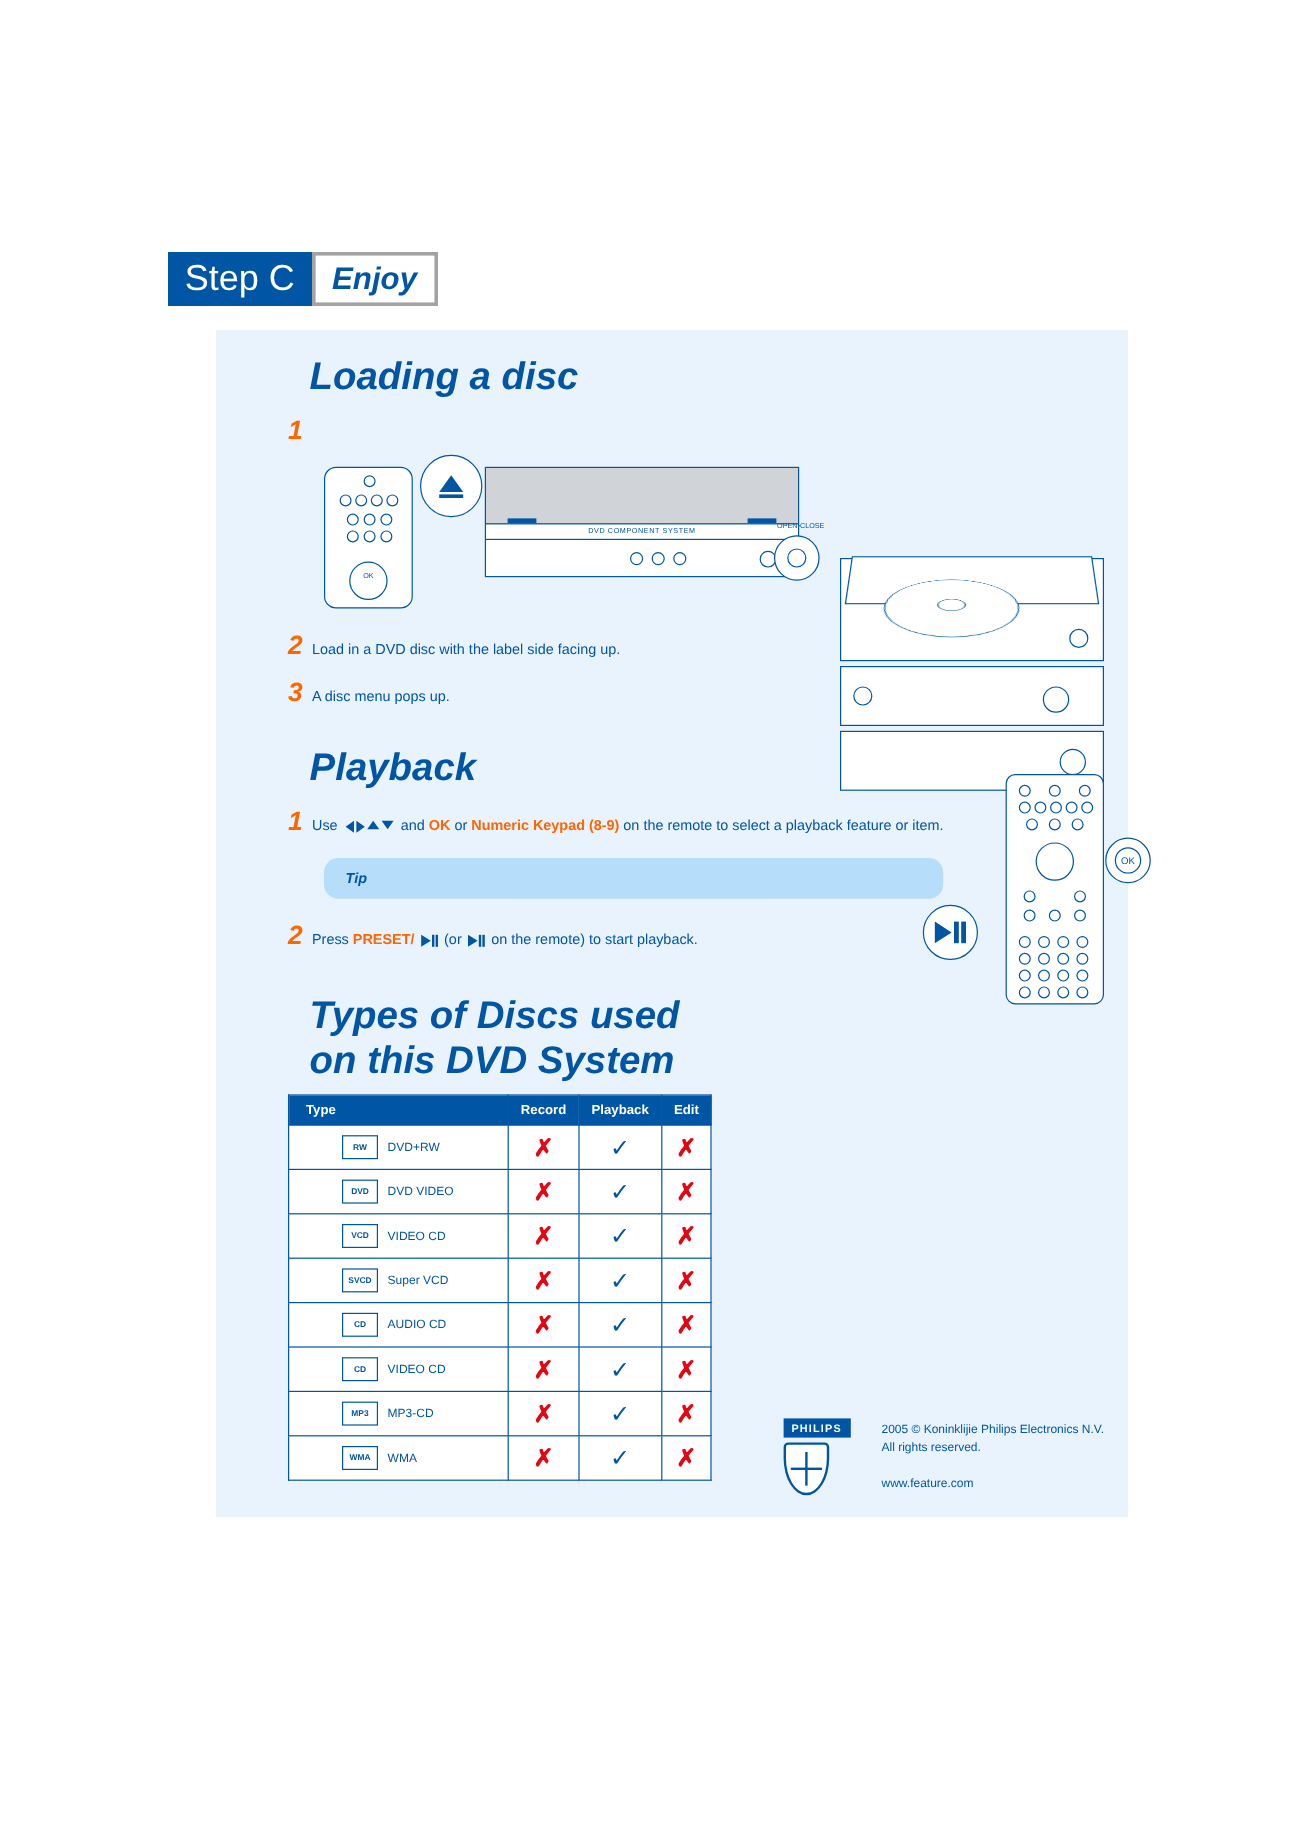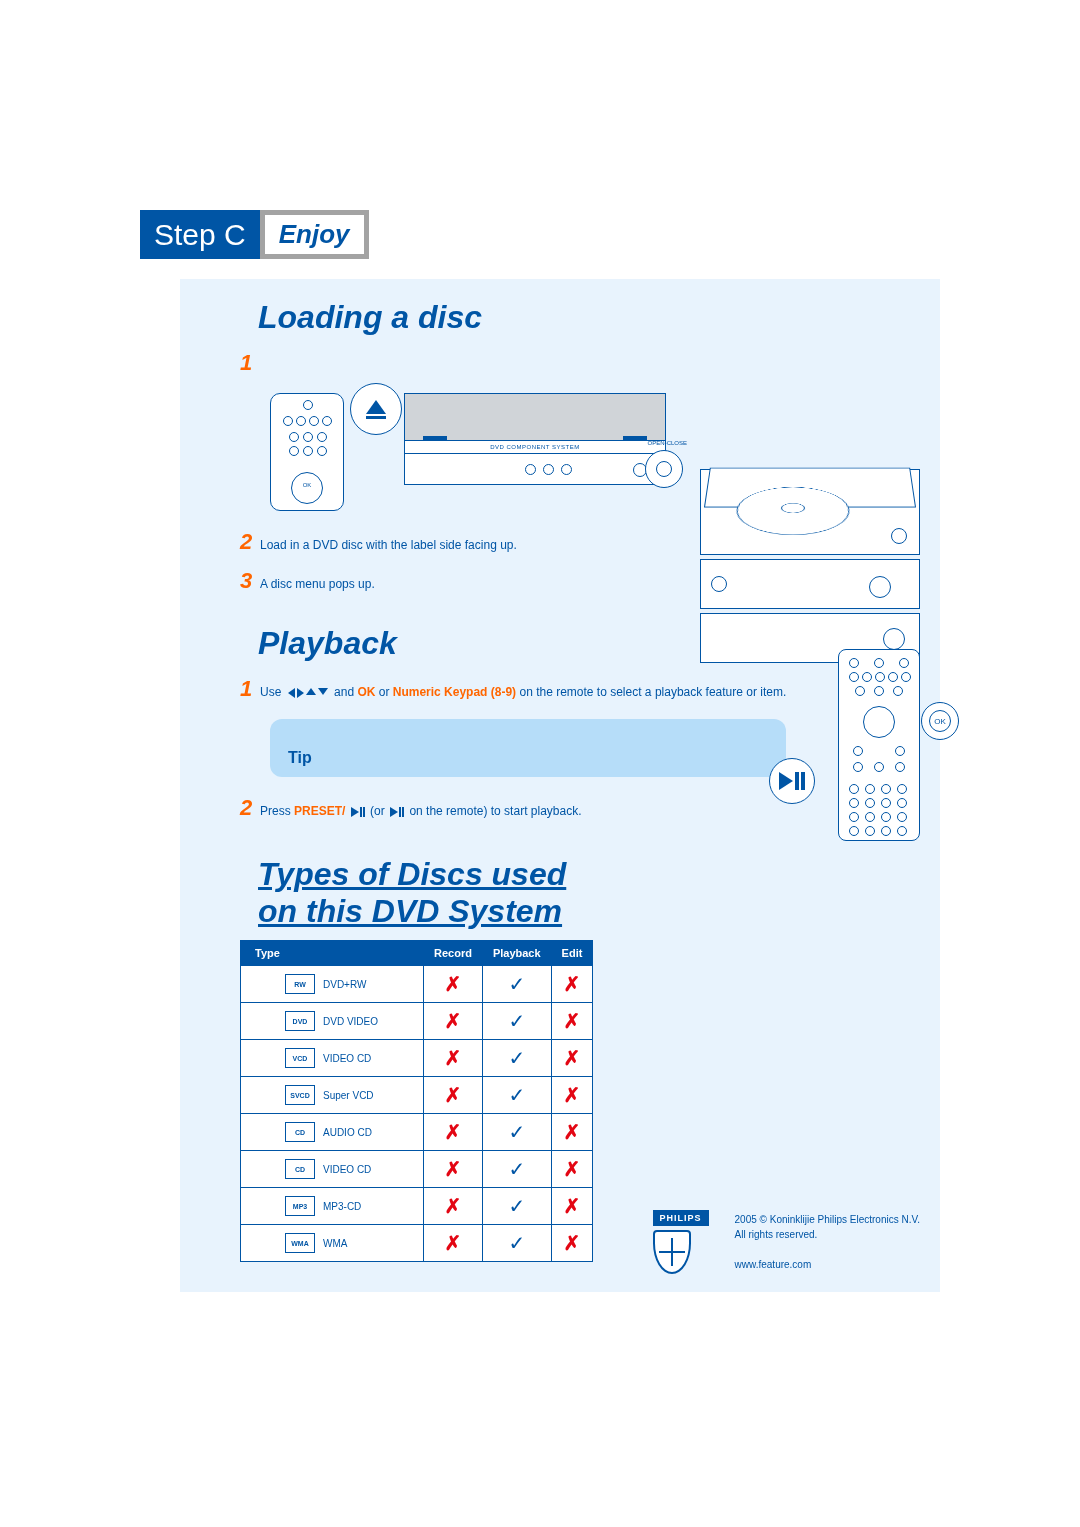--- a/index.html
+++ b/index.html
@@ -24,21 +24,21 @@
   .step-badge {
     background: #0055a5;
     color: #fff;
     font-size: 30px;
     font-weight: 400;
     padding: 4px 14px;
     display: flex;
     align-items: center;
   }
   .step-label {
-    border: 5px solid #a3a3a3;
+    border: 3px solid #a3a3a3;
     color: #0055a5;
     font-style: italic;
     font-size: 26px;
     font-weight: 600;
     padding: 4px 14px;
     display: flex;
     align-items: center;
   }
   .content-box {
     background: #e8f3fd;
@@ -75,23 +75,23 @@
   }
   .tip-box {
     background: #b6ddf9;
     border-radius: 12px;
     padding: 10px 18px;
     margin: 14px 0 14px 30px;
     max-width: 480px;
   }
   .tip-title {
     color: #0055a5;
+    font-style: italic;
     font-weight: 700;
-    font-size: 16px;
-    margin-top: 20px;
+    font-size: 12px;
   }
   .tip-text {
     color: #0055a5;
     font-style: italic;
     font-weight: 700;
     font-size: 14px;
   }
   .illus-row {
     display: flex;
     gap: 60px;
@@ -488,21 +488,21 @@
       </div>
       <div class="play-callout">
         <div class="big-playpause">
             <span class="pp-tri"></span>
             <span class="pp-bar"></span>
             <span class="pp-bar"></span>
           </div>
       </div>
     </div>
 
-    <h2 class="section" style="margin-top:32px;text-decoration:underline;">
+    <h2 class="section" style="margin-top:32px;">
       <span>Types of Discs used</span><br>
       <span>on this DVD System</span>
     </h2>
 
     <table class="disc-table">
       <thead>
         <tr>
           <th>Type</th>
           <th>Record</th>
           <th>Playback</th>

